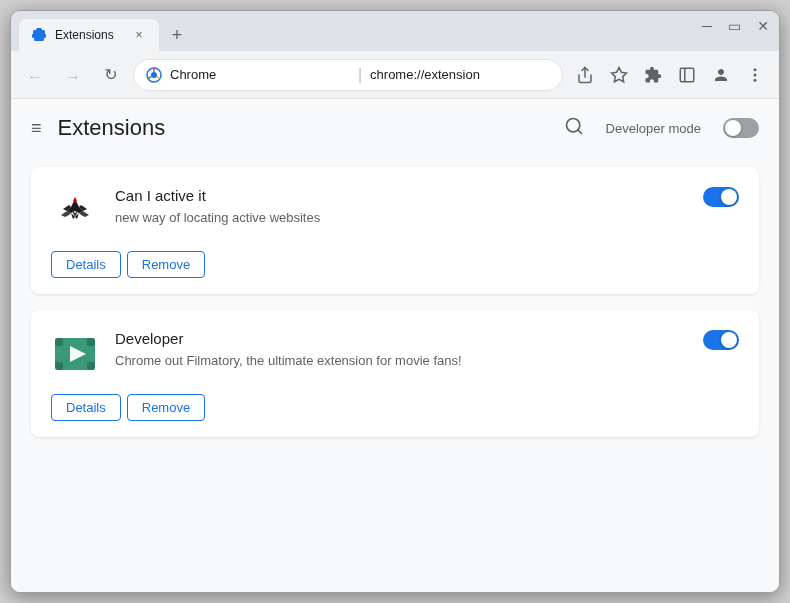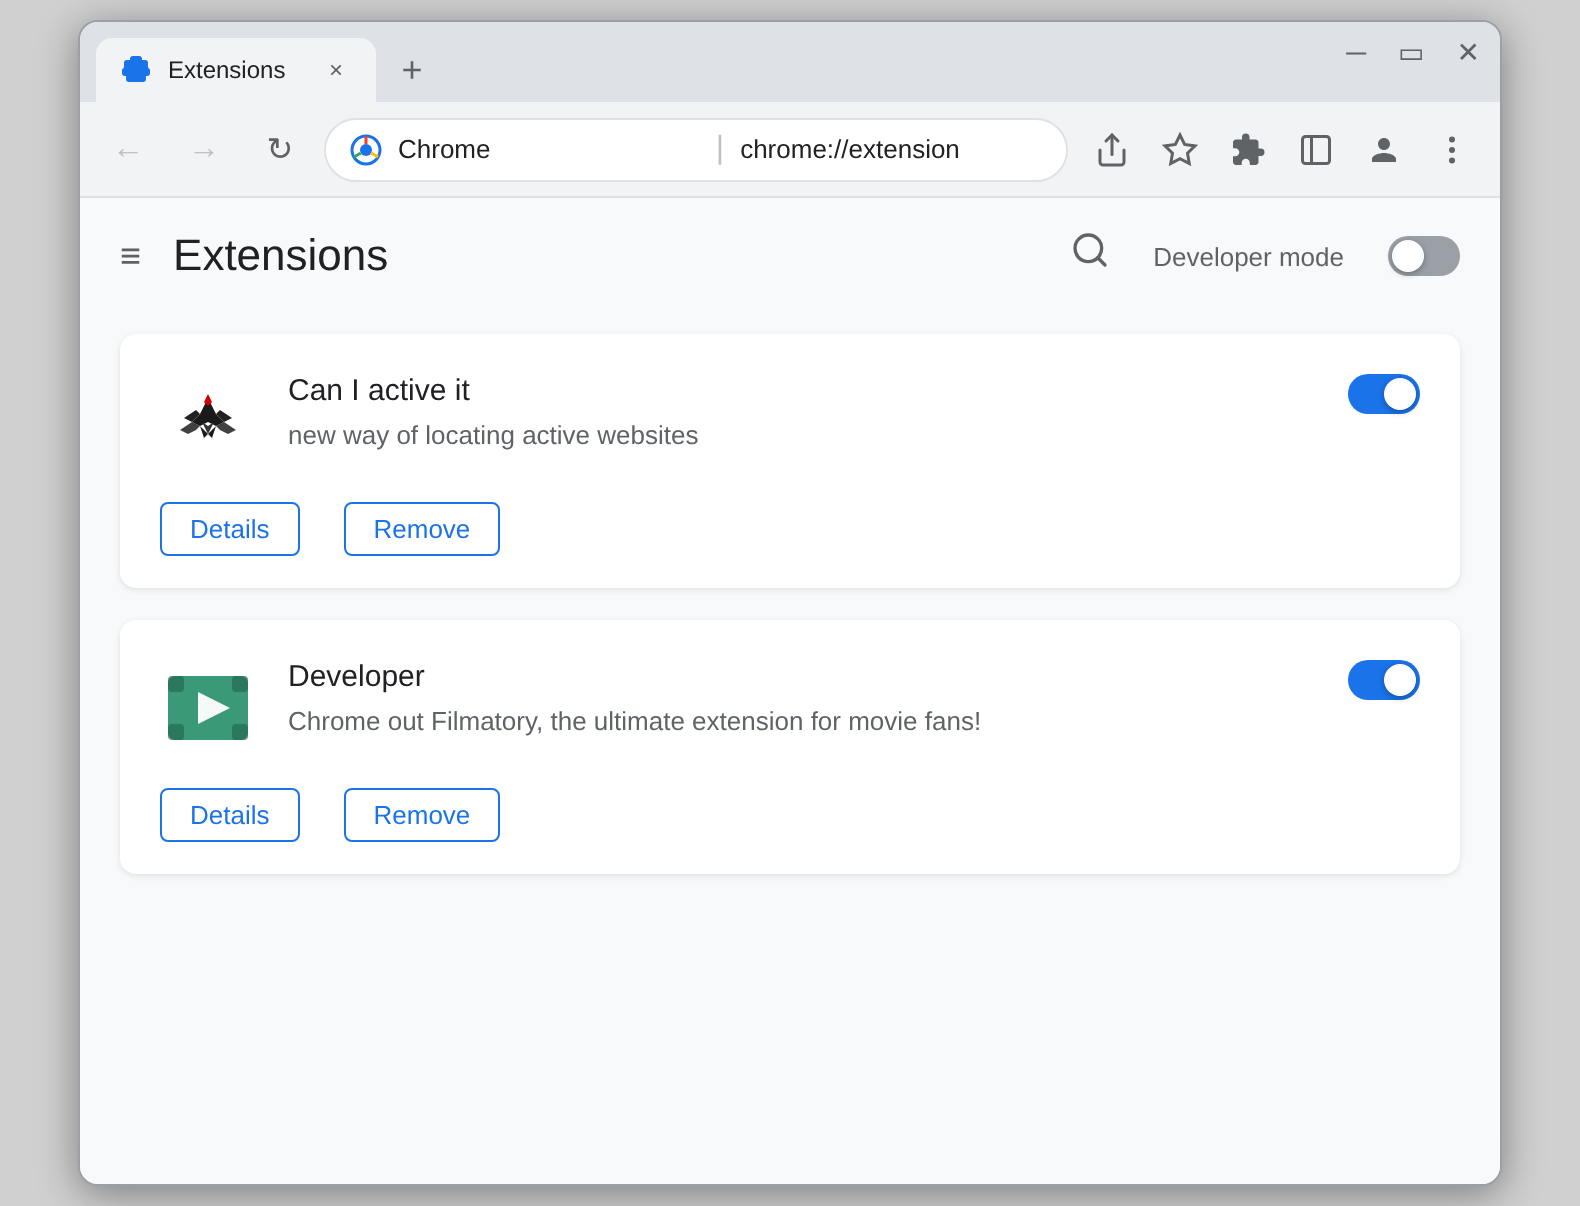--- a/index.html
+++ b/index.html
@@ -8,21 +8,21 @@
       background: #d0d0d0;
       display: flex;
       justify-content: center;
       align-items: center;
       width: 790px;
       height: 603px;
       overflow: hidden;
     }
 
     .browser-window {
-      width: 712px;
+      width: 770px;
       height: 583px;
       background: #f1f3f4;
       border-radius: 10px;
       box-shadow: 0 4px 20px rgba(0,0,0,0.4);
       display: flex;
       flex-direction: column;
       overflow: hidden;
       border: 1px solid #9aa0a6;
     }
 
@@ -329,21 +329,21 @@
     }
 
     .extension-toggle {
       position: absolute;
       top: 20px;
       right: 20px;
     }
 
     .extension-actions {
       display: flex;
-      gap: 22px;
+      gap: 6px;
       align-items: center;
     }
 
     .action-btn {
       padding: 5px 14px;
       border: 1px solid #1a73e8;
       border-radius: 4px;
       background: transparent;
       color: #1a73e8;
       font-size: 13px;

